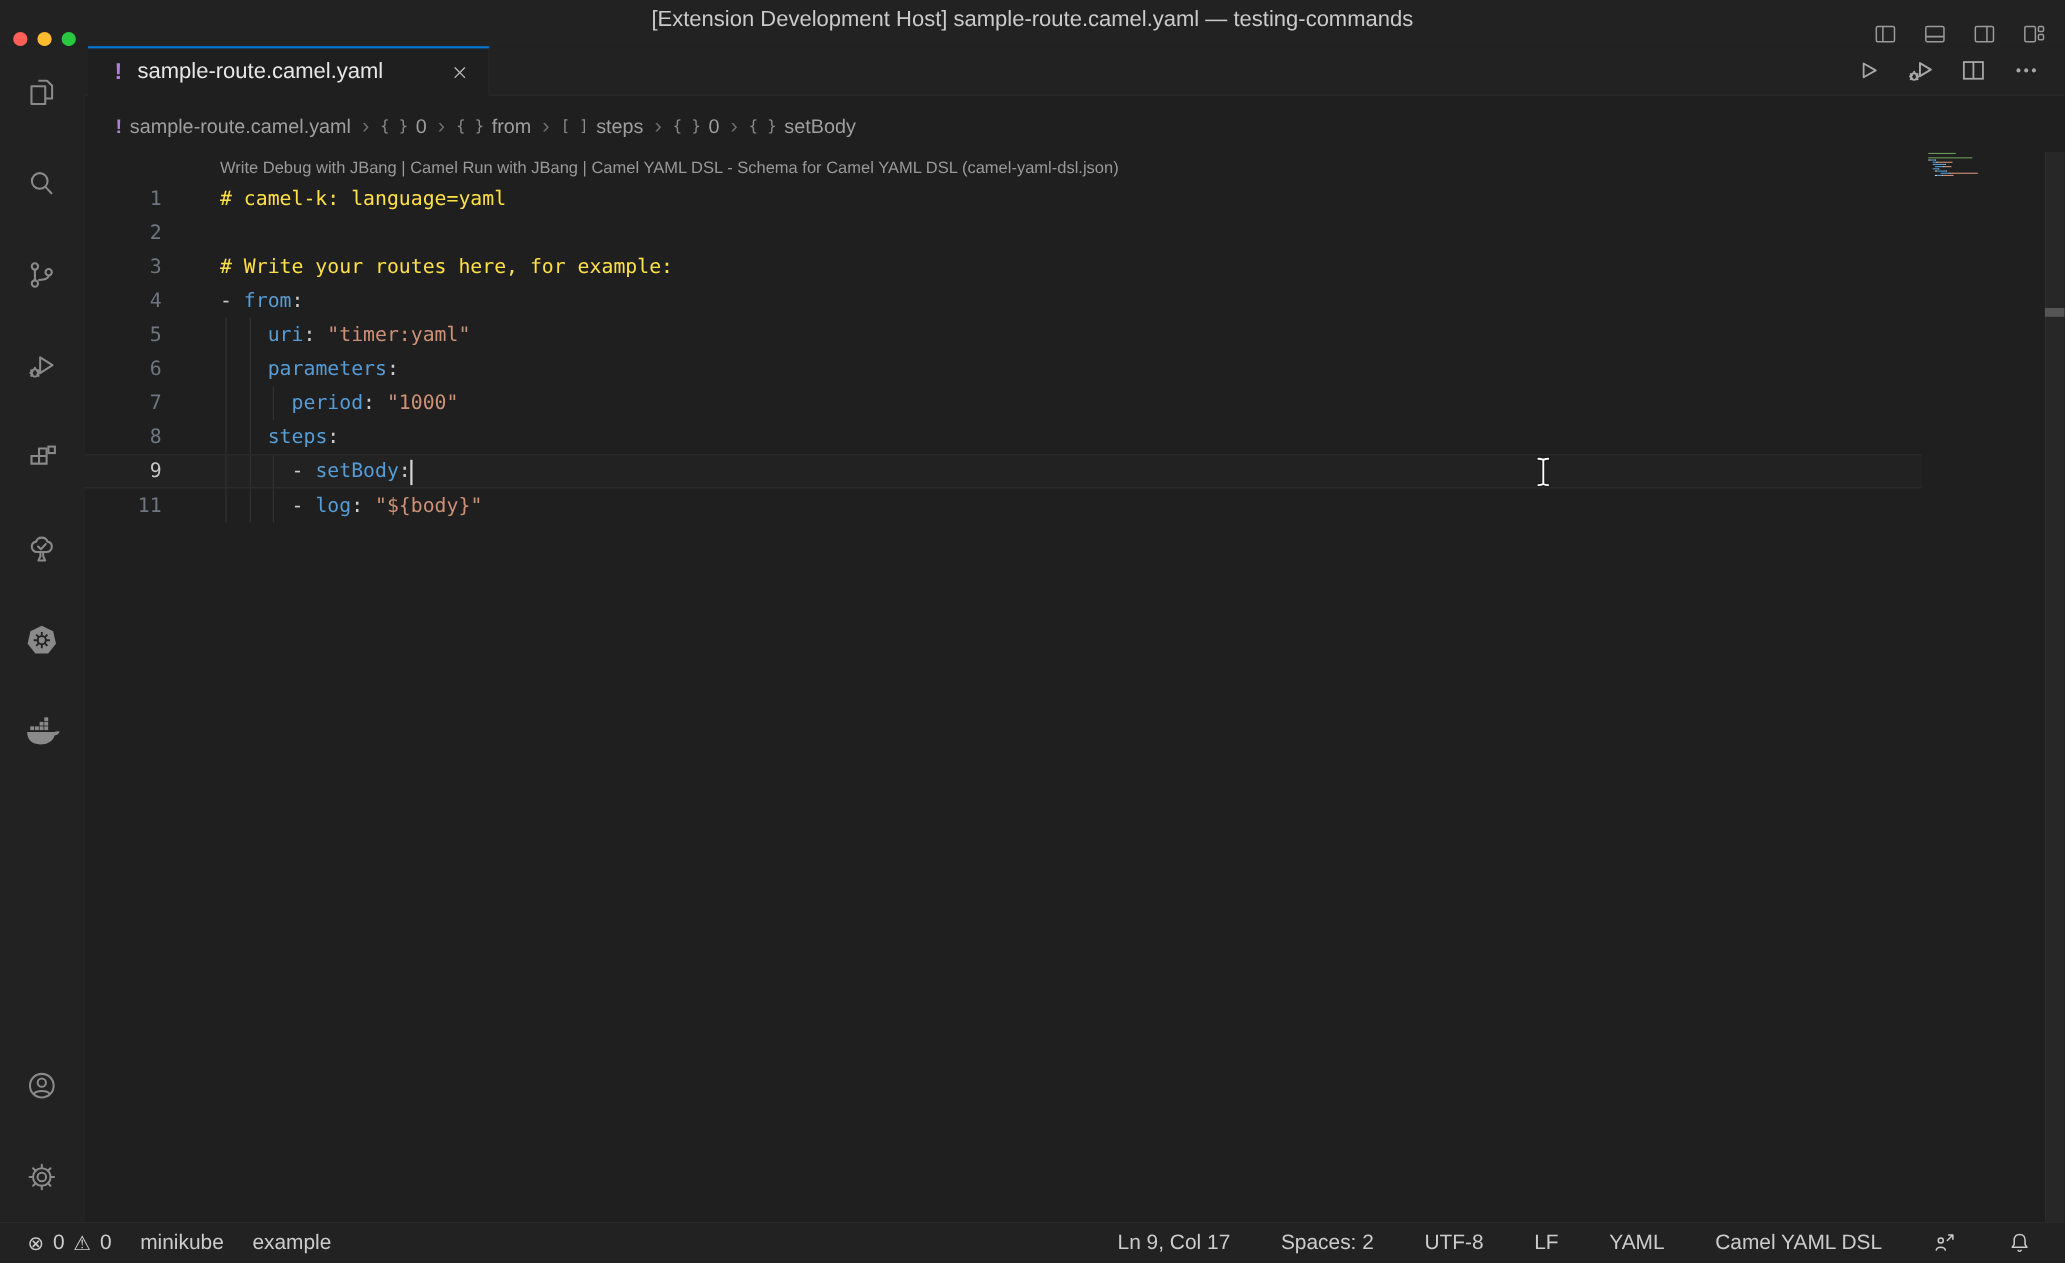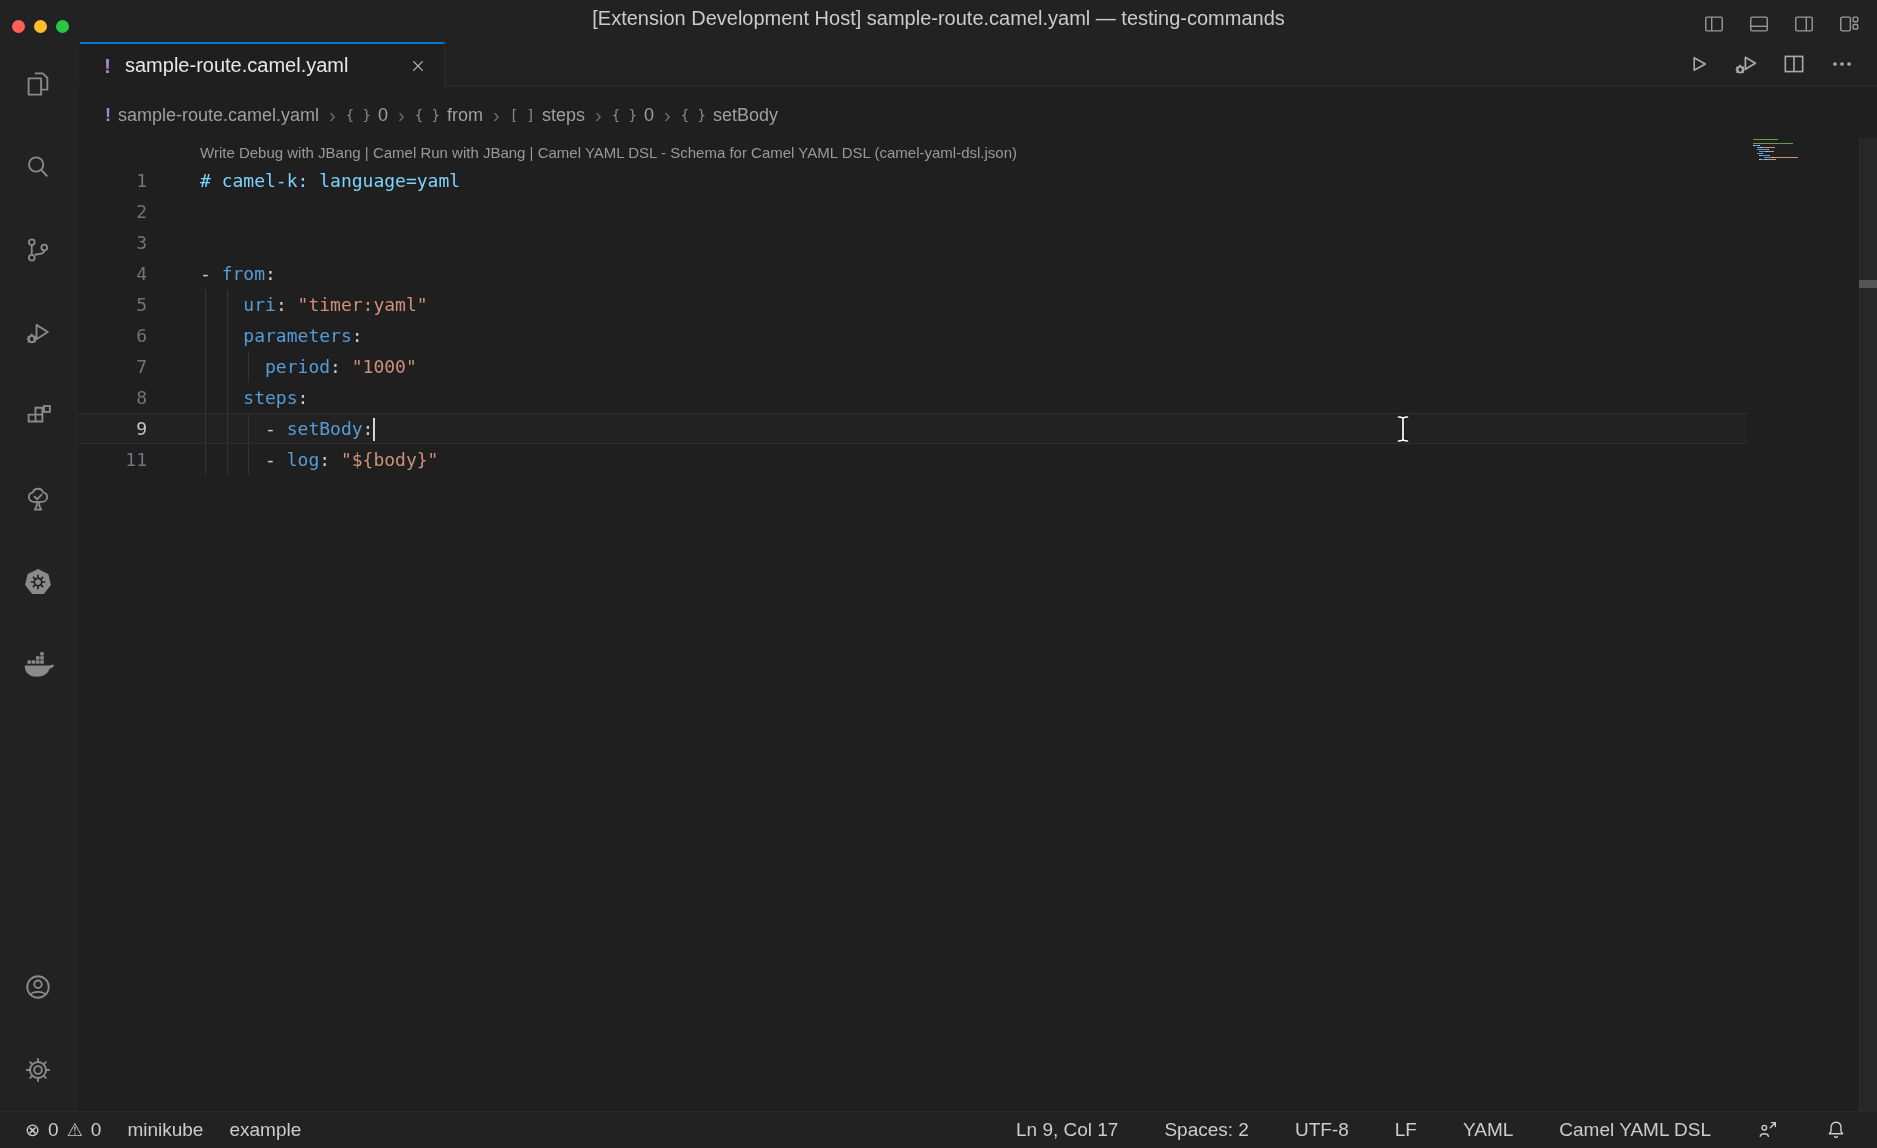--- a/index.html
+++ b/index.html
@@ -2,21 +2,21 @@
 <html><head>
 <meta charset="utf-8">
 <style>
   * { margin:0; padding:0; box-sizing:border-box; }
   html,body { width:1877px; height:1148px; background:#1f1f1f; overflow:hidden;
               font-family:"Liberation Sans", sans-serif; }
   #window { position:relative; width:1877px; height:1148px; background:#1f1f1f; }
 
   
   .titlebar { position:absolute; left:0; top:0; width:100%; height:42px;
-              background:#222222; display:flex; align-items:center; padding:5px 17px 0 12px; }
+              background:#222222; display:flex; align-items:flex-end; padding:5px 17px 0 12px; }
   .traffic { display:flex; gap:9px; padding-top:5px; }
   .tl { width:13px; height:13px; border-radius:50%; }
   .title-text { position:absolute; left:0; right:0; top:7px; text-align:center;
                 color:#cbcbcb; font-size:20px; pointer-events:none; }
   .win-controls { margin-left:auto; display:flex; gap:23px; }
   .win-controls svg { display:block; }
 
   
   .activitybar { position:absolute; left:0; top:42px; bottom:37px; width:77px;
                  background:#222222; border-right:1px solid #272727;
@@ -57,21 +57,21 @@
   
   .code-area { position:absolute; left:0; top:123px; right:130px; }
   .code-line { position:relative; height:31px; line-height:31px;
                font-family:"DejaVu Sans Mono", monospace; font-size:18px; }
   .code-line .num { position:absolute; left:0; top:0; width:70px; text-align:right;
                     color:#6e7681; cursor:pointer; }
   .code-line .code { position:absolute; left:123px; top:0; white-space:pre; }
   .code-line.current { border-top:1px solid #2e2e2e; border-bottom:1px solid #2e2e2e;
                        background:rgba(255,255,255,0.015); line-height:29px; }
   .code-line.current .num { color:#c6c6c6; }
-  .tk-comment { color:#7dd3fc; } .tk-key { color:#569cd6; }
+  .tk-comment { color:#fde047; } .tk-key { color:#569cd6; }
   .tk-string { color:#ce9178; } .tk-punct { color:#cccccc; }
   .guide { position:absolute; top:0; bottom:0; width:1px; background:#333336; }
   .cursor { position:absolute; top:4px; width:2px; height:23px; background:#d7d7d7; }
 
   
   .minimap { position:absolute; right:24px; top:97px; width:100px; cursor:pointer; }
   .mm-row { height:1px; margin-bottom:1px; display:flex; }
   .mm-row span { display:inline-block; height:1px; }
   .scroll-strip { position:absolute; right:0; top:96px; bottom:0; width:18px;
                   background:#272727; border-left:1px solid #2e2e2e; cursor:pointer; }
@@ -292,20 +292,21 @@
       <div class="code-line">
         <span class="num">1</span>
         <span class="code"><span class="tk-comment"># camel-k: language=yaml</span></span>
       </div>
       <div class="code-line">
         <span class="num">2</span>
         <span class="code"></span>
       </div>
       <div class="code-line">
         <span class="num">3</span>
+        <span class="code"><span class="tk-comment"># Write your routes here, for example:</span></span>
       </div>
       <div class="code-line">
         <span class="num">4</span>
         <span class="code"><span class="tk-punct">- </span><span class="tk-key">from</span><span class="tk-punct">:</span></span>
       </div>
       <div class="code-line">
         <span class="num">5</span>
         <span class="code"><span class="tk-punct">    </span><span class="tk-key">uri</span><span class="tk-punct">: </span><span class="tk-string">"timer:yaml"</span></span>
       <i class="guide" style="left: 128px;"></i>
           <i class="guide" style="left: 149.68px;"></i>

